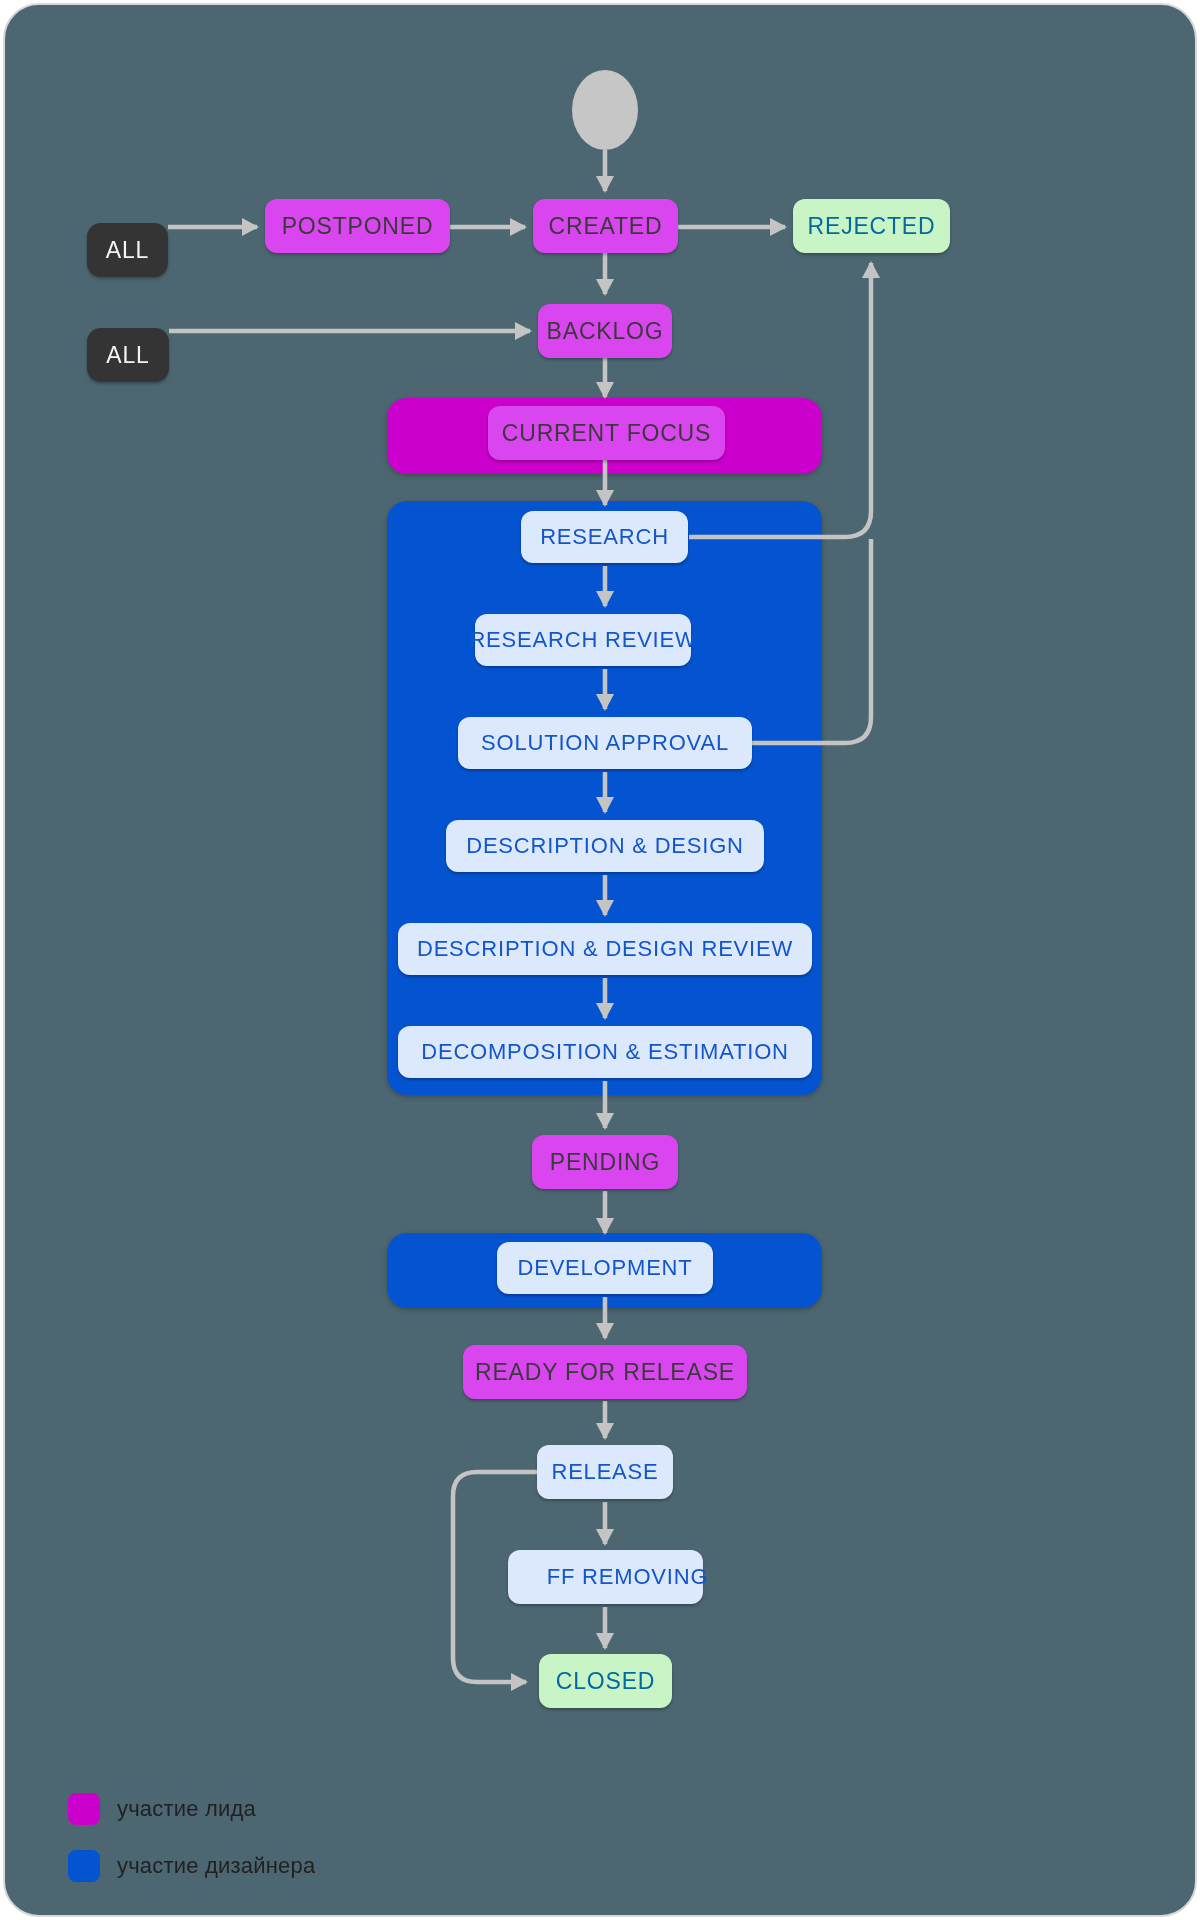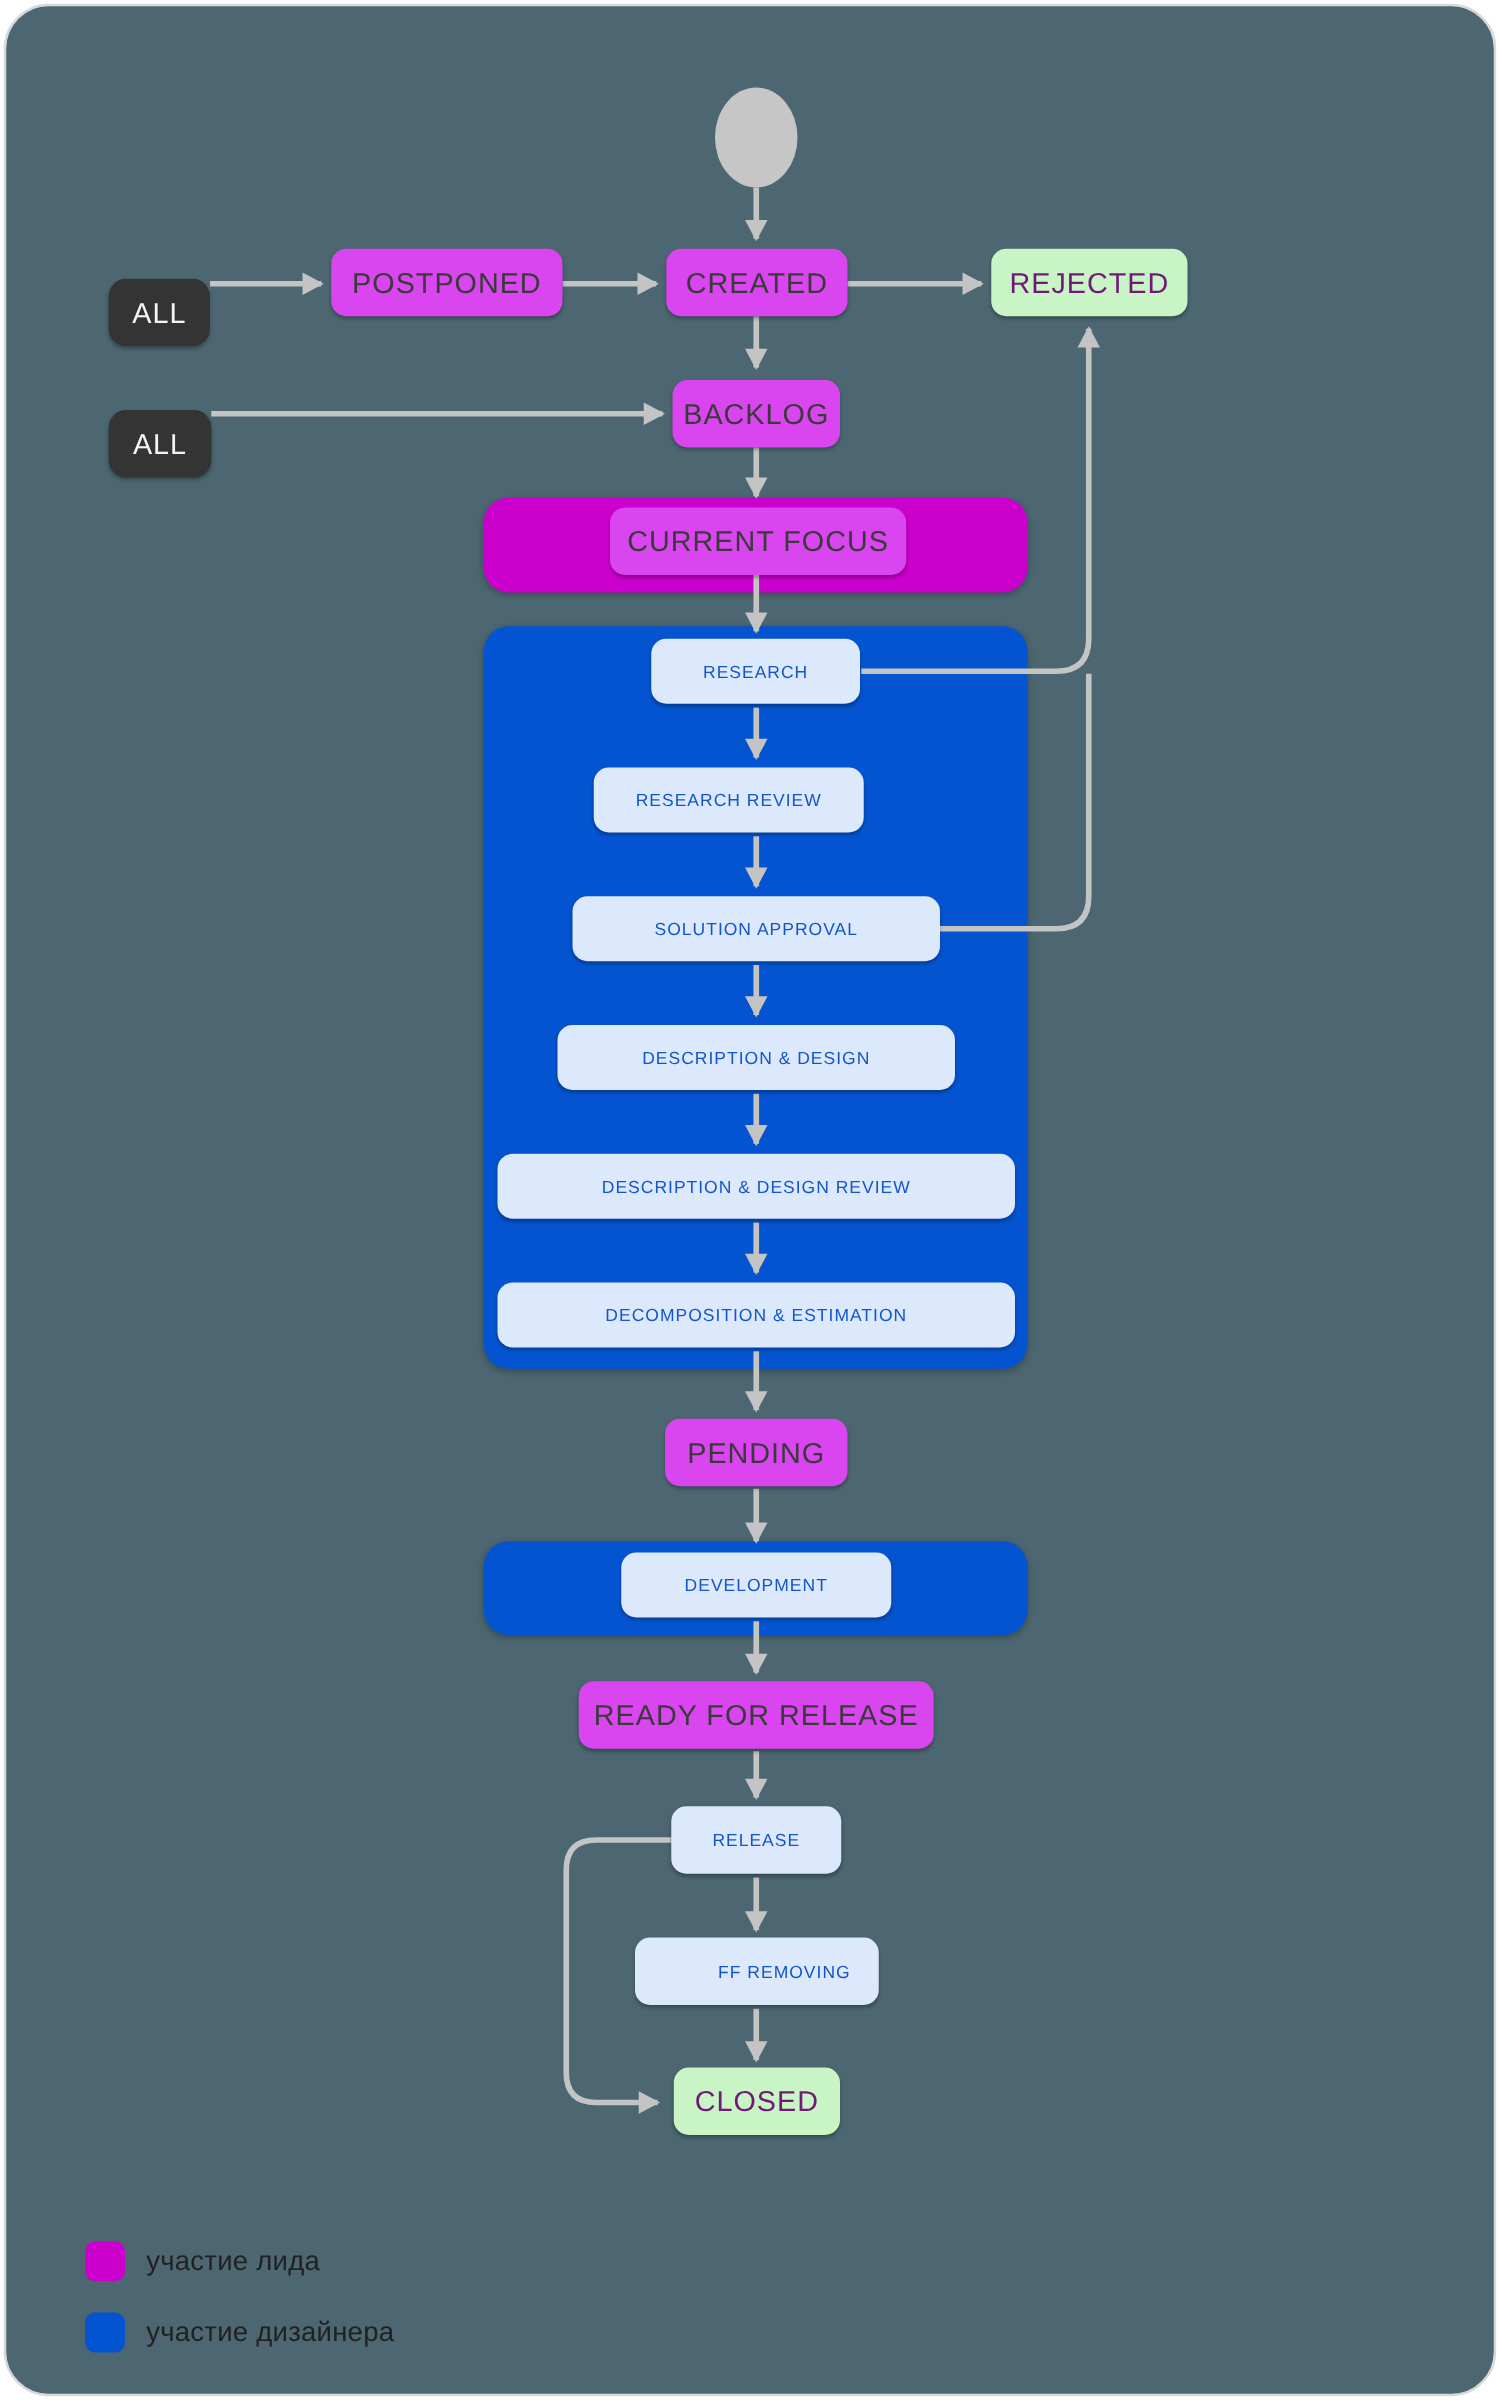--- a/index.html
+++ b/index.html
@@ -18,22 +18,22 @@
   .container--magenta{background:#cc00cd;}
   .container--blue{background:#0454d1;}
   .node{
     position:absolute;box-sizing:border-box;height:54px;
     display:flex;align-items:center;justify-content:center;
     background:#d946ef;color:#3a3a3a;
     font-size:23px;font-weight:500;letter-spacing:.8px;white-space:nowrap;
     border-radius:12px;box-shadow:0 2px 3px rgba(0,0,0,.28);
   }
   .node--dark{background:#343434;color:#f4f4f4;border-radius:14px;margin-top:24px;}
-  .node--green{background:#c8f4c6;color:#701a75;}
-  .node--chip{background:#dce8fc;color:#1356cb;font-size:14px;}
+  .node--green{background:#c8f4c6;color:#0369a1;}
+  .node--chip{background:#dce8fc;color:#1356cb;font-size:22px;}
   .legend{position:absolute;left:63px;top:1788px;}
   .legend-row{display:flex;align-items:center;height:32px;margin-bottom:25px;}
   .legend-swatch{width:32px;height:32px;border-radius:8px;flex:0 0 auto;}
   .legend-label{margin-left:17px;font-size:22px;color:#212121;letter-spacing:.2px;}
 </style>
 </head>
 <body>
 
 <div class="panel">
 

